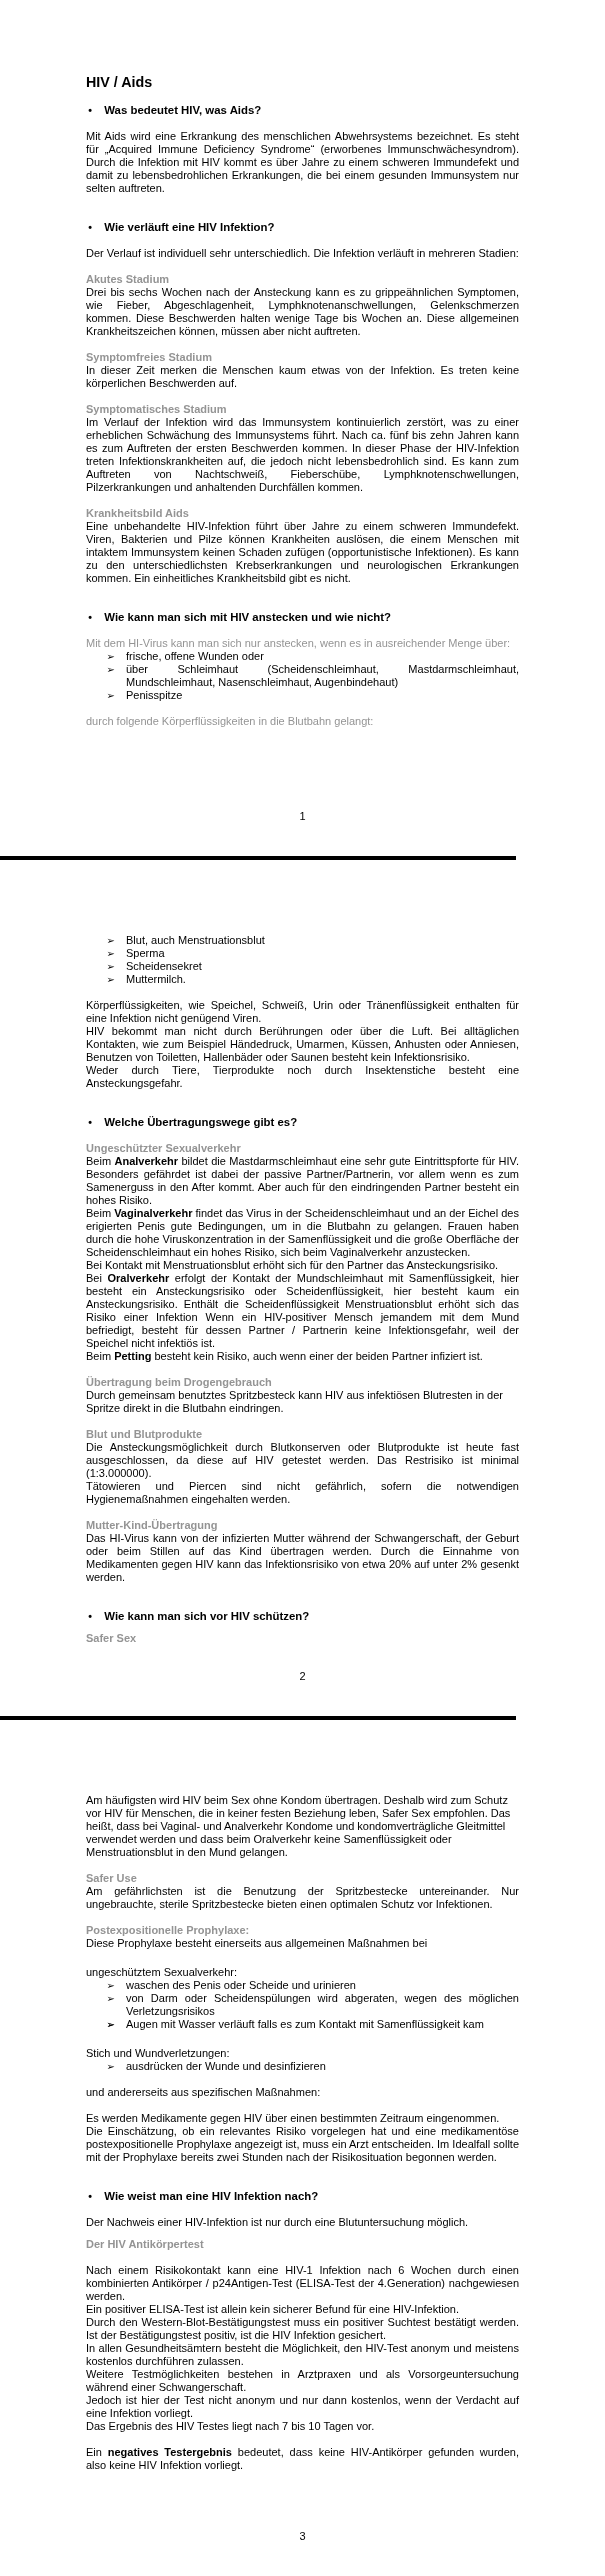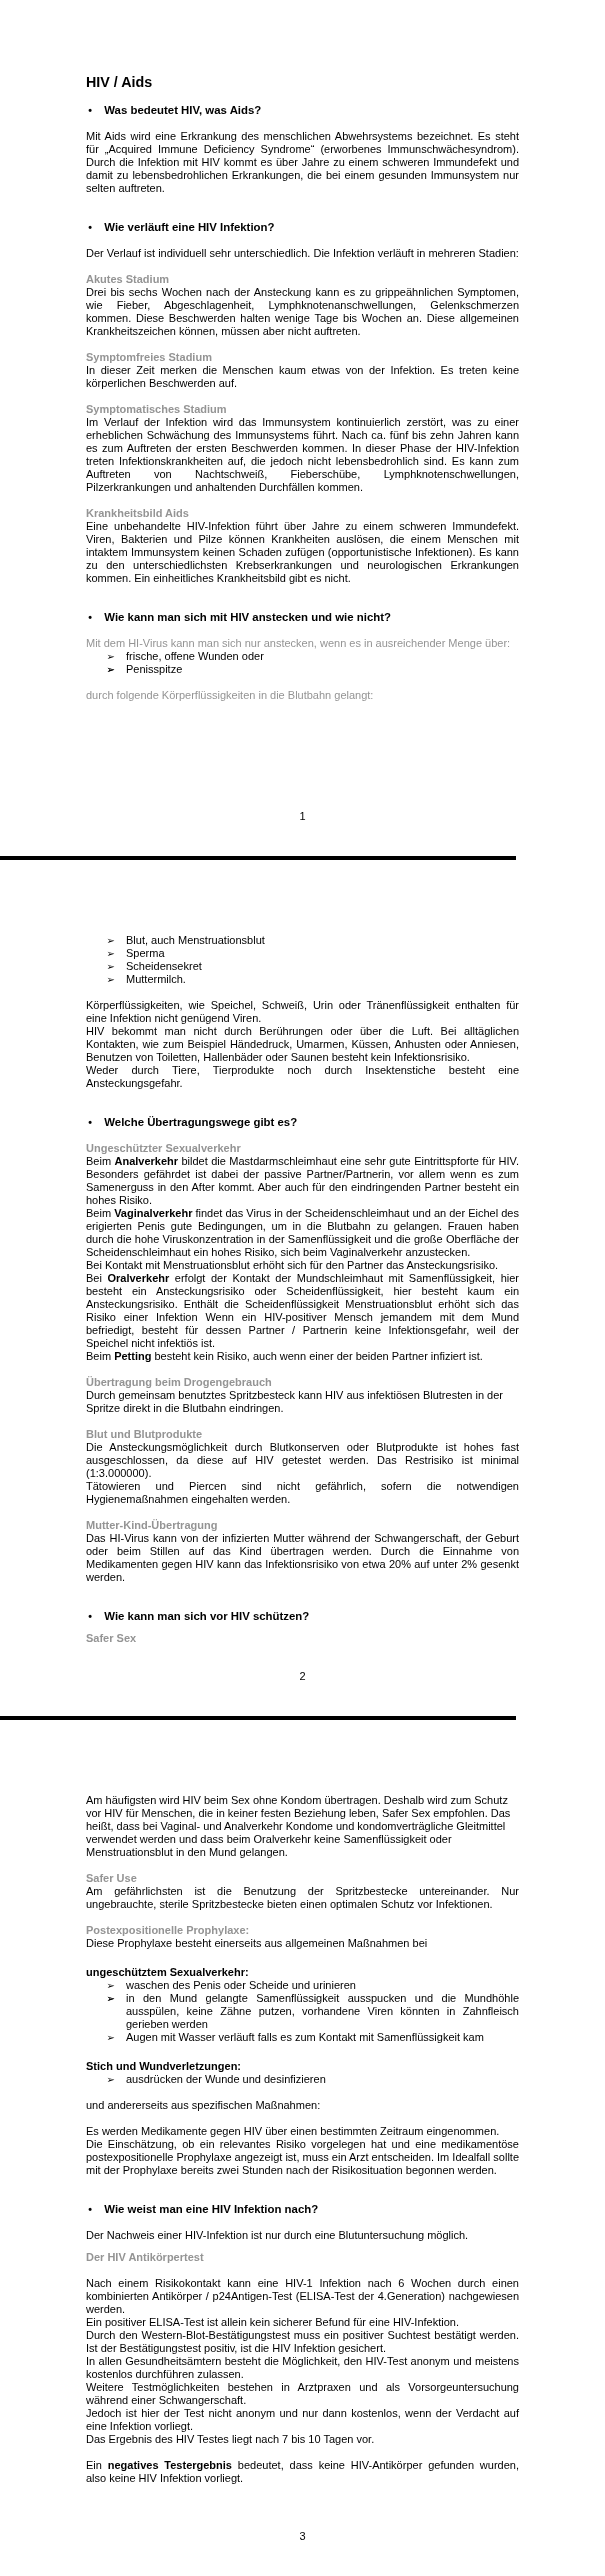--- a/index.html
+++ b/index.html
@@ -33,21 +33,21 @@
   }
   .bullet-h {
     position: relative;
     padding-left: 18.3px;
     font-weight: 700;
     font-size: 11.4px;
   }
   .bmark { position: absolute; left: 2.3px; top: 0; font-size: 10.7px; }
   .h-gray { color: #949494; font-weight: 700; margin-top: 9px; }
   .gray { color: #949494; }
-  .bold { font-weight: 700; margin-top: 16px; }
+  .bold { font-weight: 400; margin-top: 16px; }
   .arrows { list-style: none; margin: 0; padding: 0; }
   .arrows li { position: relative; padding-left: 40px; text-align: justify; }
   .amark { position: absolute; left: 20.6px; top: 0; font-size: 10px; }
   .pagenum {
     position: absolute;
     bottom: 33px;
     left: 0;
     width: 100%;
     text-align: center;
   }
@@ -101,20 +101,21 @@
 
     <p class="gray blk">Mit dem HI-Virus kann man sich nur anstecken, wenn es in ausreichender Menge über:</p>
 
     <ul class="arrows blk">
       <li>
         <span class="amark">➢</span>
         <span>frische, offene Wunden oder</span>
       </li>
       <li>
         <span class="amark">➢</span>
+        <span>über Schleimhaut (Scheidenschleimhaut, Mastdarmschleimhaut, Mundschleimhaut, Nasenschleimhaut, Augenbindehaut)</span>
       </li>
       <li>
         <span class="amark">➢</span>
         <span>Penisspitze</span>
       </li>
     </ul>
 
     <p class="gray blk">durch folgende Körperflüssigkeiten in die Blutbahn gelangt:</p>
 
     <div class="pagenum">1</div>
@@ -163,21 +164,21 @@
       <p class="just"><span>Beim </span><b>Petting</b><span> besteht kein Risiko, auch wenn einer der beiden Partner infiziert ist.</span></p>
     </div>
 
     <div class="blk">
       <p class="h-gray">Übertragung beim Drogengebrauch</p>
       <p>Durch gemeinsam benutztes Spritzbesteck kann HIV aus infektiösen Blutresten in der Spritze direkt in die Blutbahn eindringen.</p>
     </div>
 
     <div class="blk">
       <p class="h-gray">Blut und Blutprodukte</p>
-      <p class="just">Die Ansteckungsmöglichkeit durch Blutkonserven oder Blutprodukte ist hohes fast ausgeschlossen, da diese auf HIV getestet werden. Das Restrisiko ist minimal (1:3.000000).</p>
+      <p class="just">Die Ansteckungsmöglichkeit durch Blutkonserven oder Blutprodukte ist heute fast ausgeschlossen, da diese auf HIV getestet werden. Das Restrisiko ist minimal (1:3.000000).</p>
       <p class="just">Tätowieren und Piercen sind nicht gefährlich, sofern die notwendigen Hygienemaßnahmen eingehalten werden.</p>
     </div>
 
     <div class="blk">
       <p class="h-gray">Mutter-Kind-Übertragung</p>
       <p class="just">Das HI-Virus kann von der infizierten Mutter während der Schwangerschaft, der Geburt oder beim Stillen auf das Kind übertragen werden. Durch die Einnahme von Medikamenten gegen HIV kann das Infektionsrisiko von etwa 20% auf unter 2% gesenkt werden.</p>
     </div>
 
     <div class="bullet-h blk-lg">
       <span class="bmark">•</span>
@@ -207,24 +208,24 @@
 
     <div class="blk">
       <p class="bold">ungeschütztem Sexualverkehr:</p>
       <ul class="arrows">
         <li>
           <span class="amark">➢</span>
           <span>waschen des Penis oder Scheide und urinieren</span>
         </li>
         <li>
           <span class="amark">➢</span>
-        </li>
-        <li>
-          <span class="amark">➢</span>
-          <span>in den Mund gelangte Samenflüssigkeit ausspucken und die Mundhöhle ausspülen, keine Zähne putzen, vorhandene Viren könnten in Zahnfleisch gerieben werden</span>
+          <span>von Darm oder Scheidenspülungen wird abgeraten, wegen des möglichen Verletzungsrisikos</span>
+        </li>
+        <li>
+          <span class="amark">➢</span>
         </li>
         <li>
           <span class="amark">➢</span>
           <span>Augen mit Wasser verläuft falls es zum Kontakt mit Samenflüssigkeit kam</span>
         </li>
       </ul>
     </div>
 
     <div class="blk">
       <p class="bold">Stich und Wundverletzungen:</p>

